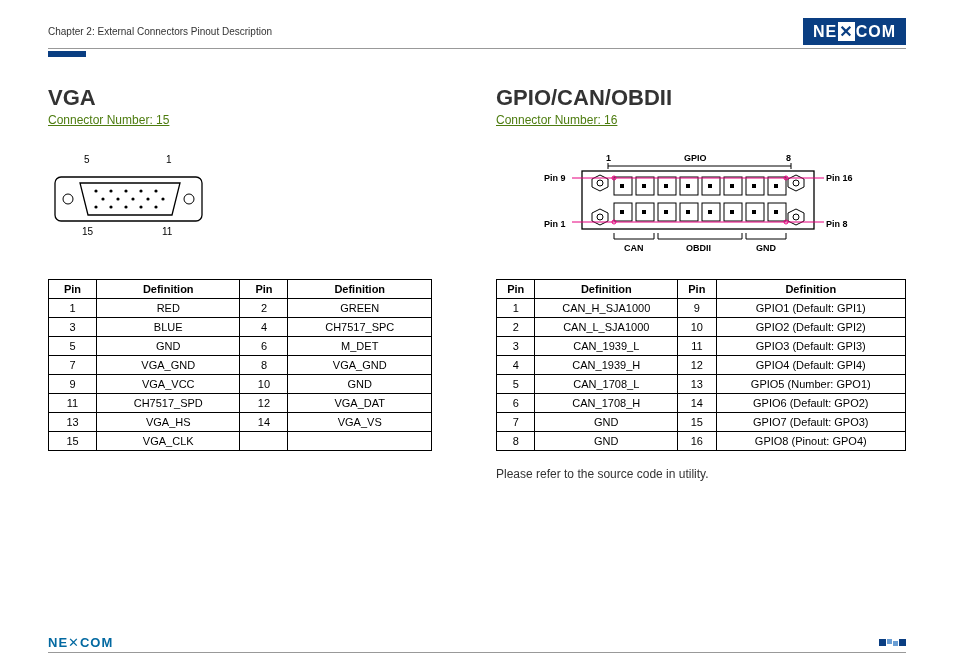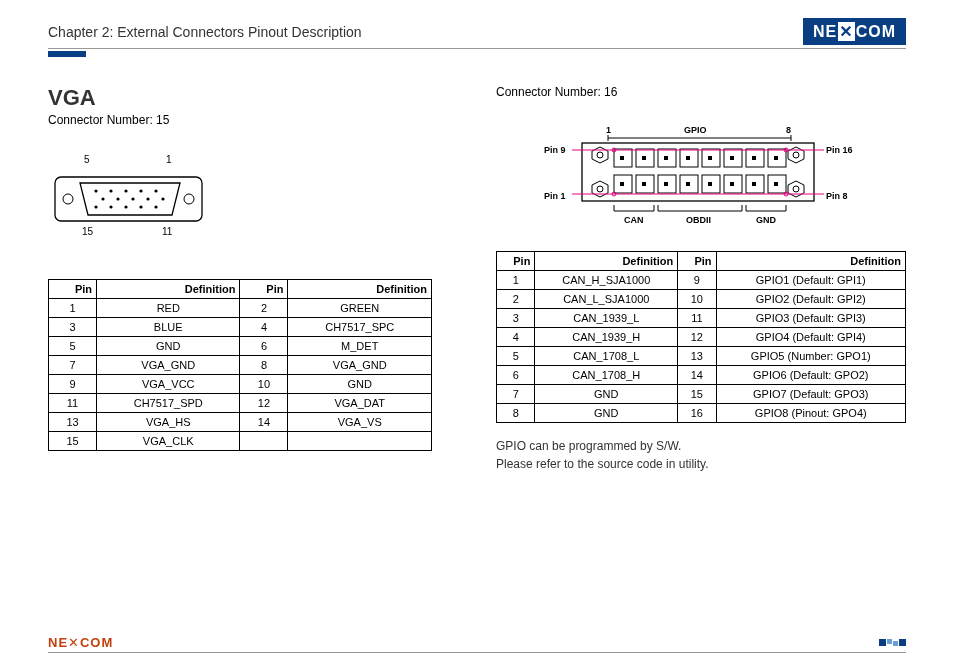--- a/index.html
+++ b/index.html
@@ -14,21 +14,21 @@
   .page {
     padding: 18px 48px 0 48px;
   }
   .page-header {
     display: flex;
     justify-content: space-between;
     align-items: center;
     margin-bottom: 3px;
   }
   .chapter-title {
-    font-size: 14px;
+    font-size: 10px;
     color: #333;
   }
   .logo {
     background: #0a3e82;
     color: #fff;
     font-weight: bold;
     font-size: 16px;
     padding: 4px 10px;
     letter-spacing: 1px;
     display: flex;
@@ -57,22 +57,23 @@
     flex: 1;
   }
   .section-heading {
     font-size: 22px;
     font-weight: 600;
     color: #333;
     margin-bottom: 2px;
   }
   .conn-num {
     font-size: 12px;
-    color: #000000;
+    color: #4d7c0f;
     margin-bottom: 20px;
+    text-decoration: underline;
   }
   .diagram-wrap {
     height: 120px;
     margin-bottom: 12px;
     position: relative;
   }
   
   .vga-svg { margin-left:-2px; }
   
   .gpio-svg { }
@@ -82,21 +83,20 @@
     font-size: 11px;
   }
   table.pin th, table.pin td {
     border: 1px solid #000;
     text-align: center;
     padding: 3px 4px;
     font-weight: normal;
   }
   table.pin th {
     font-weight: bold;
-    text-align: right;
   }
   .notes {
     font-size: 12px;
     color: #333;
     margin-top: 14px;
     line-height: 1.5;
   }
   
   .page-footer {
     position: absolute;
@@ -109,21 +109,21 @@
     background: #999;
     margin-top: 2px;
     margin-bottom: 3px;
   }
   .footer-top {
     display:flex;
     justify-content: space-between;
     align-items:center;
   }
   .footer-logo {
-    color:#c2410c;
+    color:#0369a1;
     font-weight:bold;
     font-size:13px;
     letter-spacing:1px;
   }
   .footer-squares {
     display:flex;
     align-items:flex-end;
     gap:1px;
   }
   .footer-squares .sq {
@@ -254,20 +254,21 @@
               <td>15</td>
               <td>VGA_CLK</td>
               <td></td>
               <td></td>
             </tr>
         </tbody>
       </table>
     </div>
 
     <div class="col">
+      <div class="section-heading">GPIO/CAN/OBDII</div>
       <div class="conn-num">Connector Number: 16</div>
       <div class="diagram-wrap">
         <svg class="gpio-svg" width="410" height="120" viewBox="0 0 410 120">
 
           <text x="110" y="14" font-size="9" font-weight="bold">1</text>
           <text x="188" y="14" font-size="9" font-weight="bold">GPIO</text>
           <text x="290" y="14" font-size="9" font-weight="bold">8</text>
           <line x1="112" y1="16" x2="112" y2="22" stroke="#000"></line>
           <line x1="112" y1="19" x2="295" y2="19" stroke="#000"></line>
           <line x1="295" y1="16" x2="295" y2="22" stroke="#000"></line>
@@ -401,21 +402,20 @@
             </tr>
           <tr>
               <td>8</td>
               <td>GND</td>
               <td>16</td>
               <td>GPIO8 (Pinout: GPO4)</td>
             </tr>
         </tbody>
       </table>
       <div class="notes">
-        <div>GPIO can be programmed by S/W.</div>
         <div>Please refer to the source code in utility.</div>
       </div>
     </div>
   </div>
 </div>
 
 <div class="page-footer">
   <div class="footer-top">
     <div class="footer-logo">NE<span style="font-weight:normal">✕</span>COM</div>
     <div class="footer-squares">

